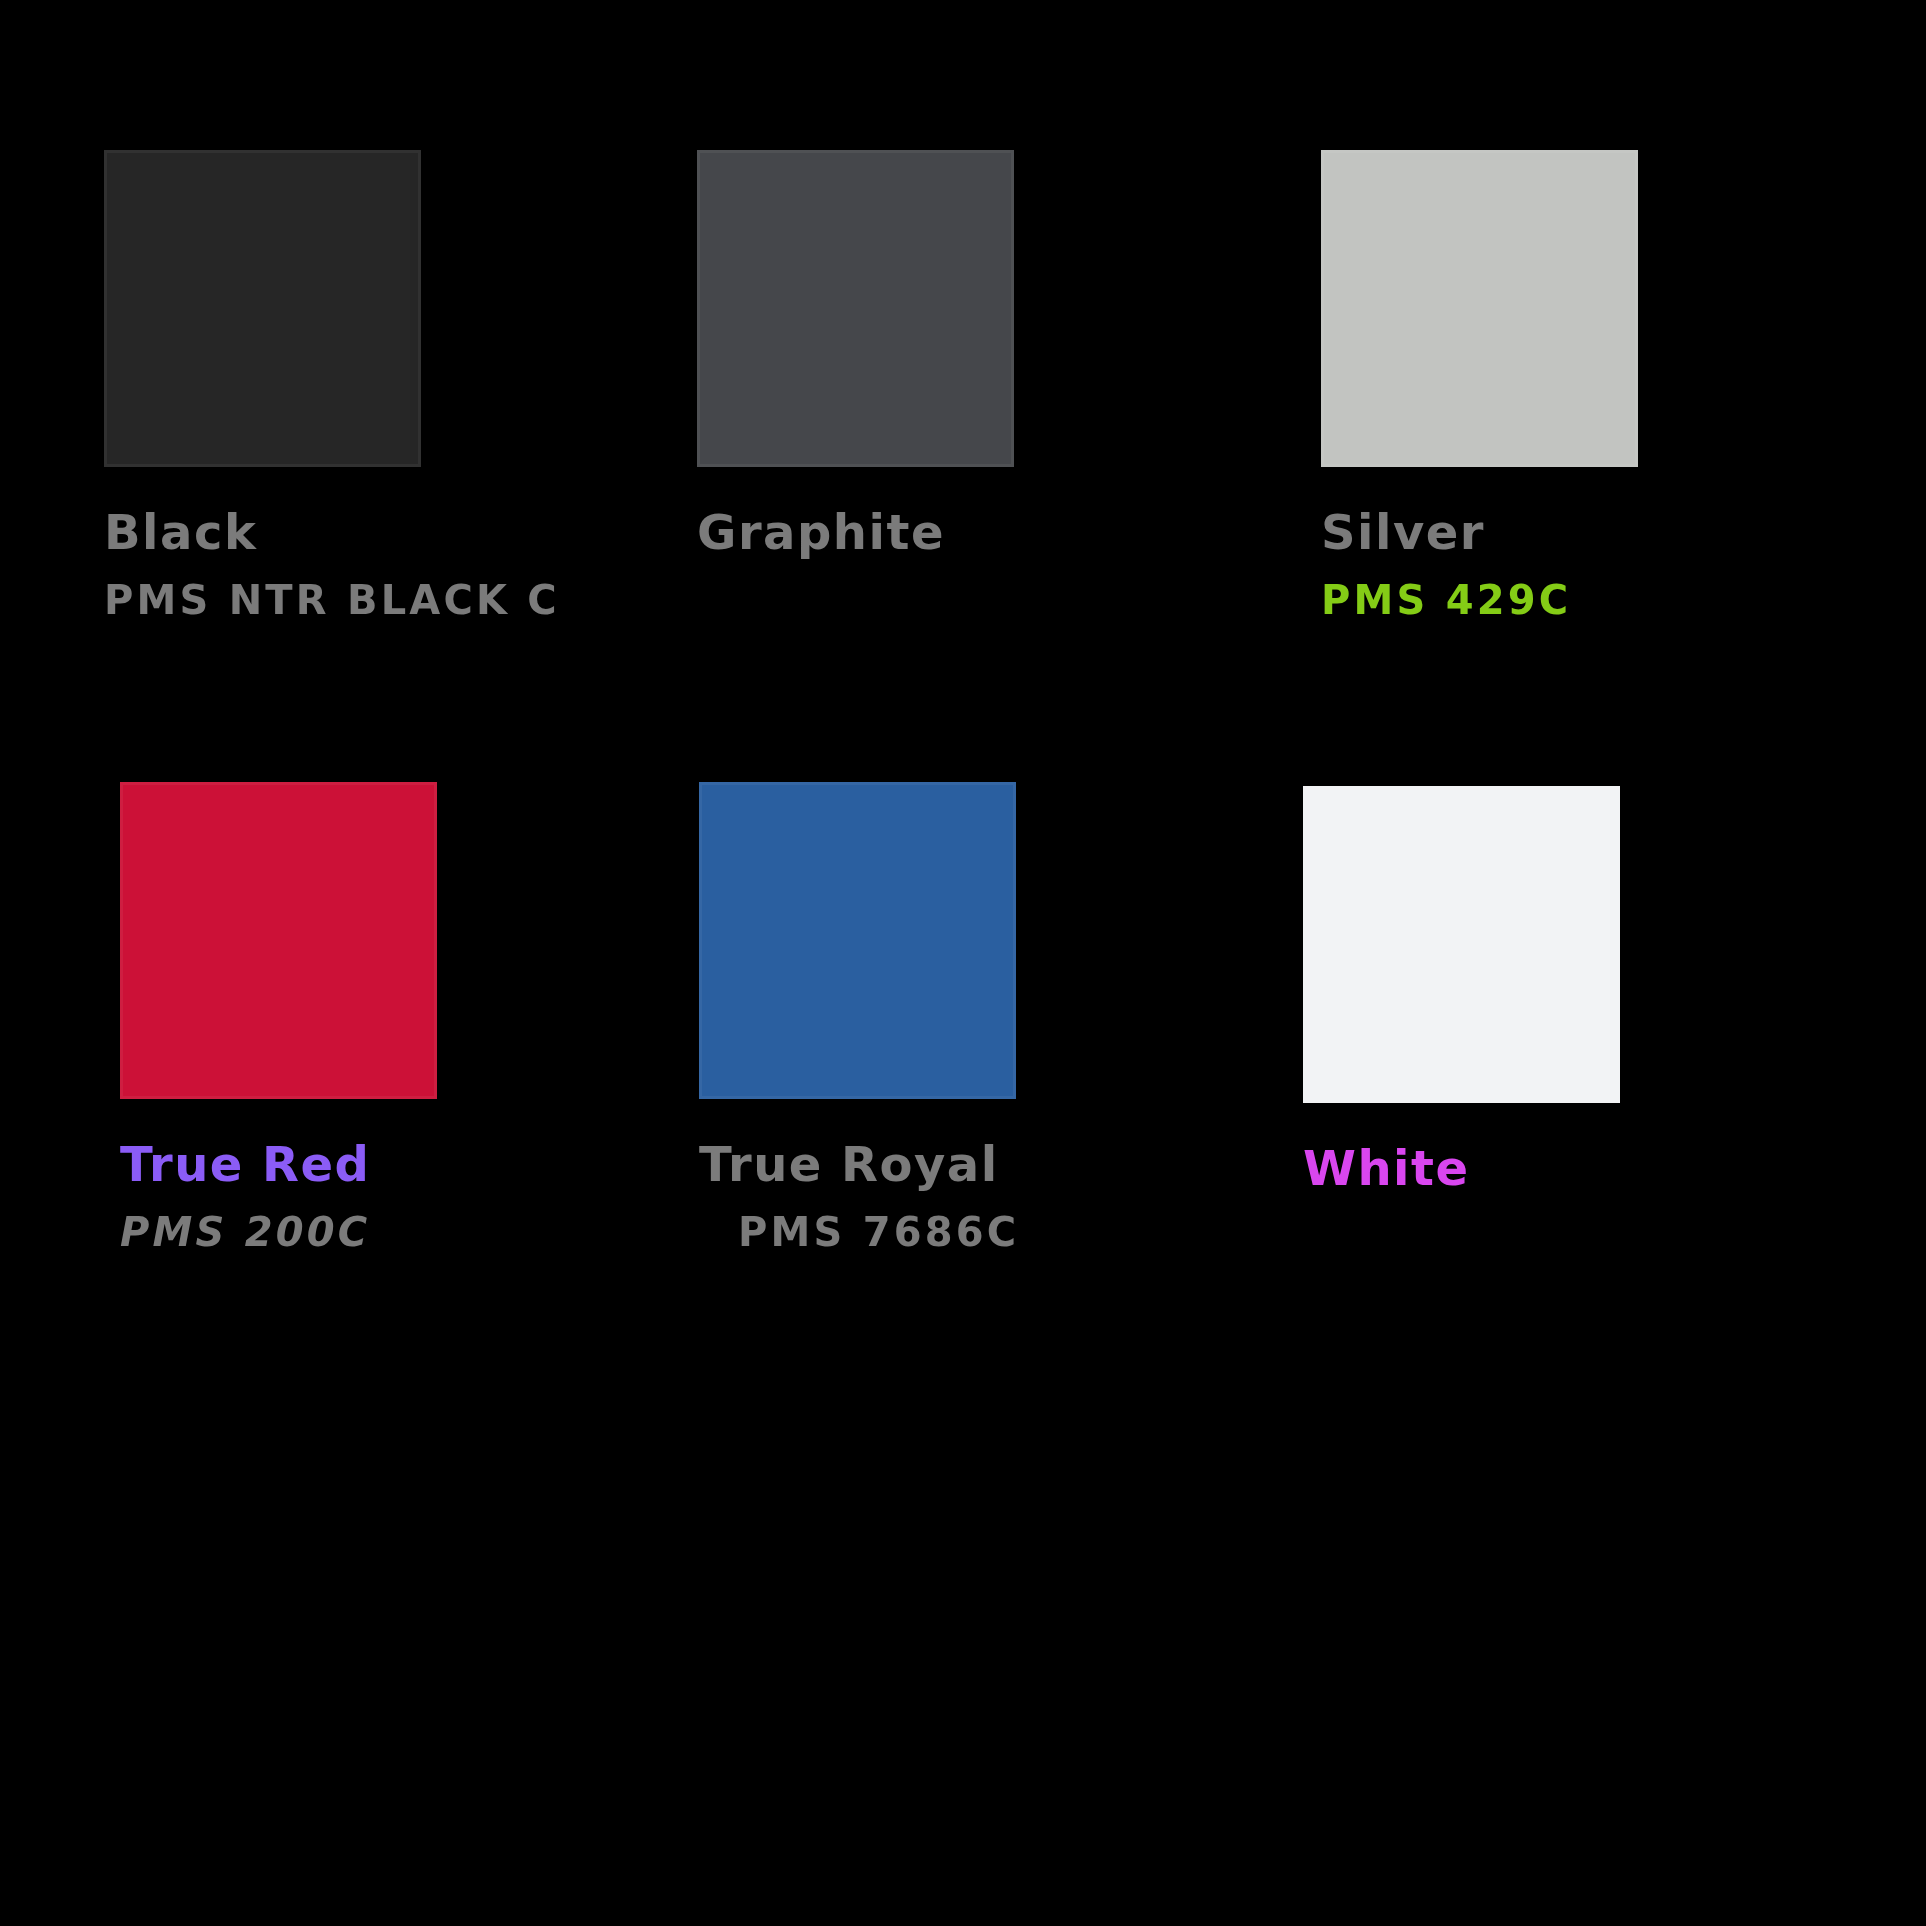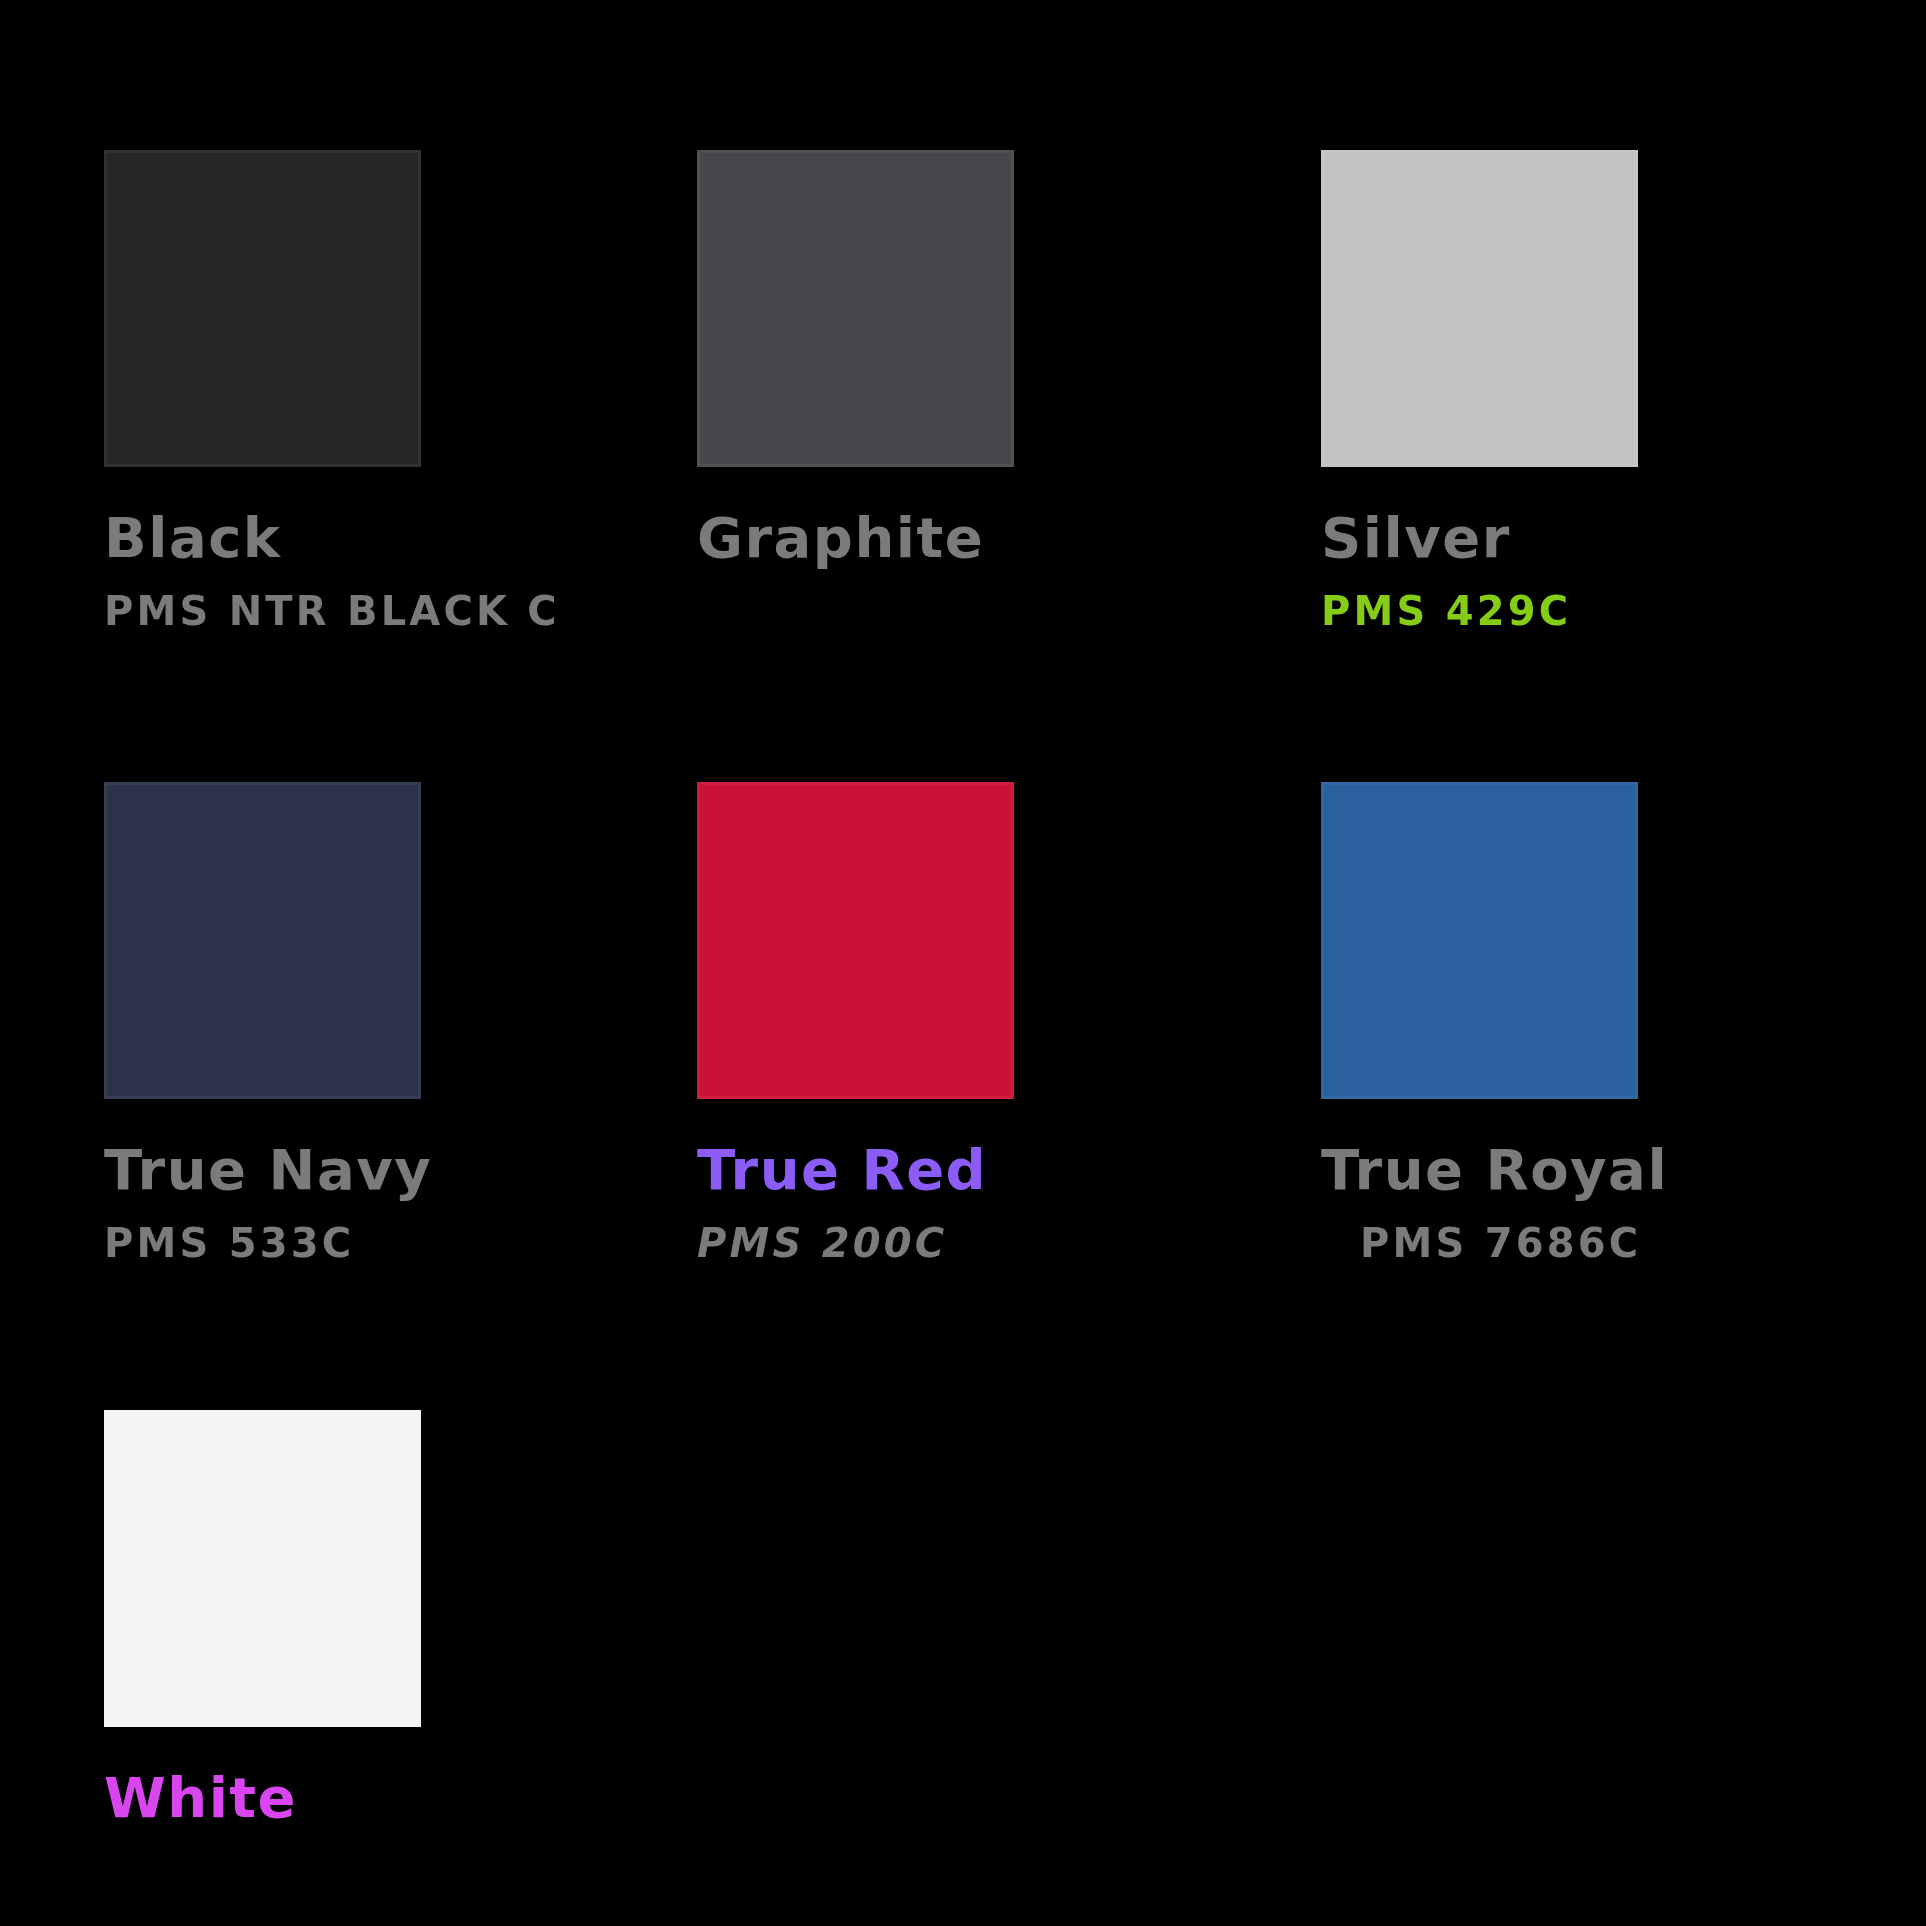--- a/index.html
+++ b/index.html
@@ -45,21 +45,21 @@
     left: 0; top: 0; right: 0; bottom: 0;
     box-shadow: inset 0 0 0 3px rgba(255,255,255,0.055);
     pointer-events: none;
   }
   .swatch-text {
     margin-top: 34px;
     width: 500px;
   }
   .swatch-name {
     color: #7b7b7b;
-    font-size: 56px;
+    font-size: 48px;
     font-weight: bold;
     letter-spacing: 1.5px;
     line-height: 1.32;
     white-space: nowrap;
   }
   .swatch-pms {
     color: #7b7b7b;
     font-size: 40px;
     font-weight: bold;
     letter-spacing: 3.2px;
@@ -101,27 +101,20 @@
     </div>
 
     <div class="swatch-cell col-3 row-1">
       <div class="swatch-chip" style="background-color: rgb(194, 196, 193);"></div>
       <div class="swatch-text">
         <div class="swatch-name" style="color: rgb(123, 123, 123);">Silver</div>
         <div class="swatch-pms" style="color: #84cc16;">PMS 429C</div>
       </div>
     </div>
 
-    <div class="swatch-cell col-1 row-2">
-      <div class="swatch-chip" style="background-color: rgb(44, 51, 72);"></div>
-      <div class="swatch-text">
-        <div class="swatch-name" style="color: rgb(123, 123, 123);">True Navy</div>
-        <div class="swatch-pms" style="color: rgb(123, 123, 123);">PMS 533C</div>
-      </div>
-    </div>
 
     <div class="swatch-cell col-2 row-2">
       <div class="swatch-chip" style="background-color: rgb(204, 17, 55);"></div>
       <div class="swatch-text">
         <div class="swatch-name" style="color: #8b5cf6;">True Red</div>
         <div class="swatch-pms" style="color: rgb(123, 123, 123); font-style: italic;">PMS 200C</div>
       </div>
     </div>
 
     <div class="swatch-cell col-3 row-2">

